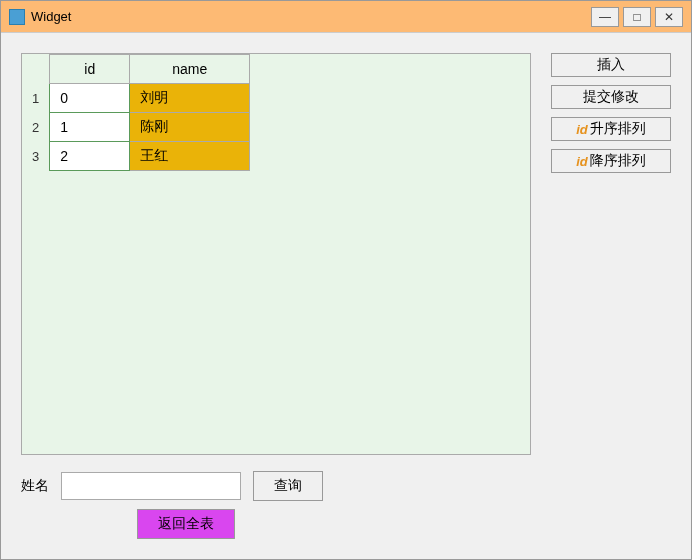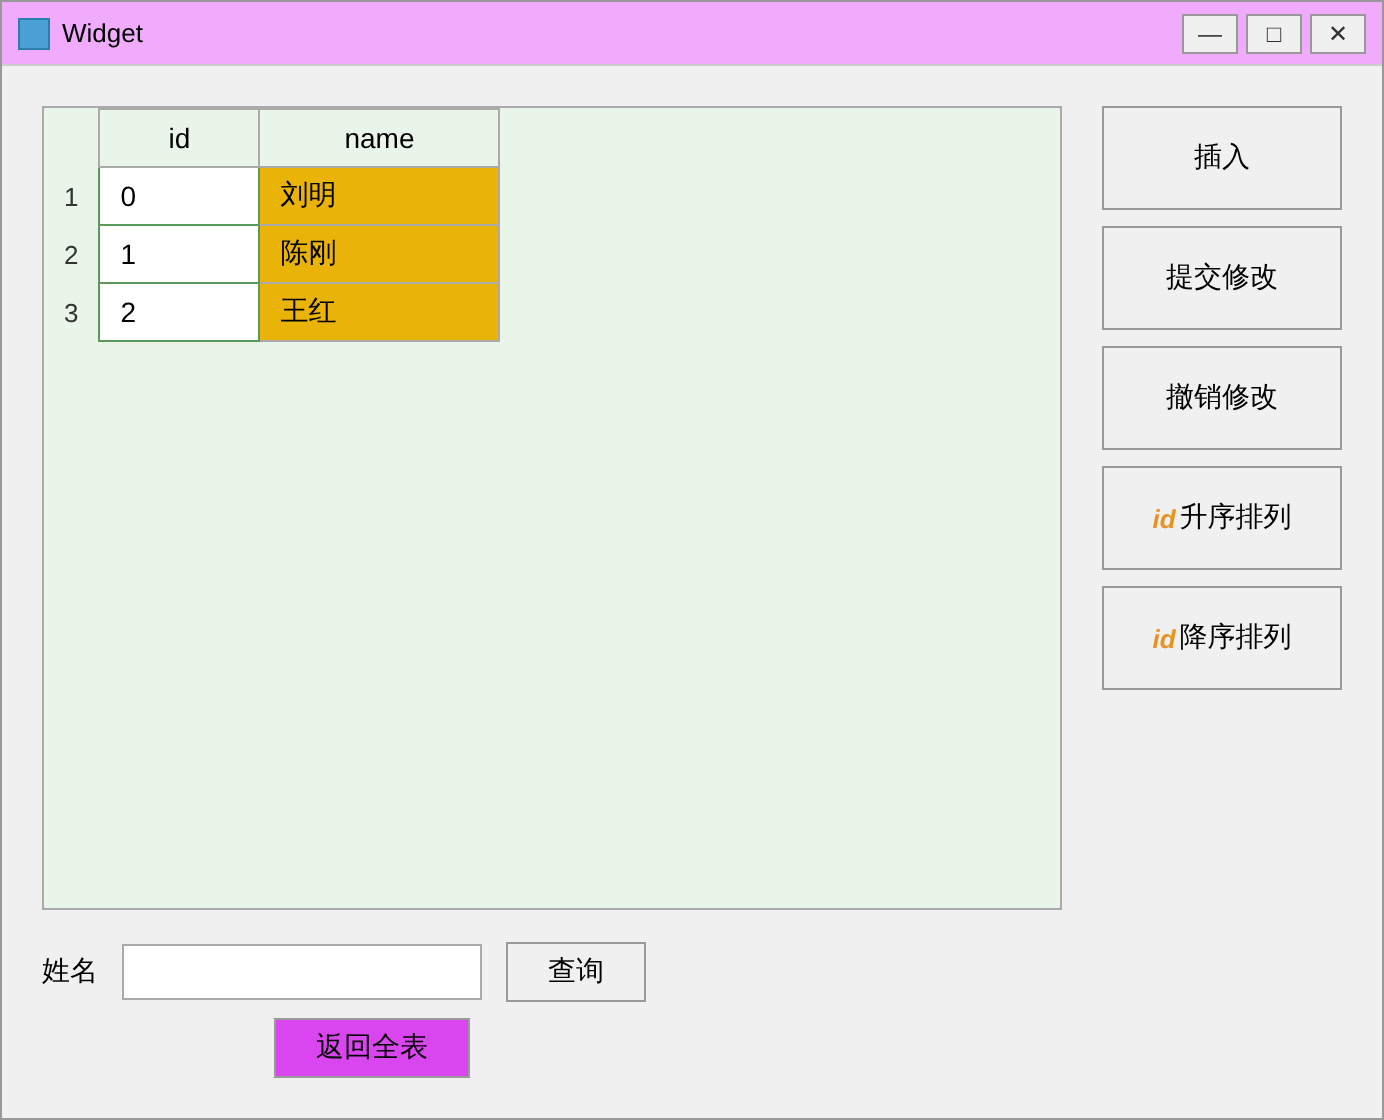--- a/index.html
+++ b/index.html
@@ -20,21 +20,21 @@
     .window {
       width: 692px;
       height: 560px;
       background: #f0f0f0;
       border: 1px solid #999;
       display: flex;
       flex-direction: column;
     }
 
     .title-bar {
-      background: #f0abfc;
+      background: #fdba74;
       height: 32px;
       display: flex;
       align-items: center;
       padding: 0 8px;
       border-bottom: 1px solid #ccc;
       flex-shrink: 0;
     }
 
     .title-bar-icon {
       width: 16px;
@@ -192,21 +192,21 @@
 
     .right-panel {
       width: 120px;
       display: flex;
       flex-direction: column;
       gap: 8px;
       padding-top: 0;
     }
 
     .action-btn {
-      height: 52px;
+      height: 24px;
       background: #f0f0f0;
       border: 1px solid #999;
       cursor: pointer;
       font-size: 14px;
       font-family: 'Microsoft YaHei', SimSun, sans-serif;
       color: #000;
       display: flex;
       align-items: center;
       justify-content: center;
       gap: 2px;
@@ -283,23 +283,20 @@
     </div>
 
     <div class="right-panel">
       <button class="action-btn">
         <span>插入</span>
       </button>
       <button class="action-btn">
         <span>提交修改</span>
       </button>
       <button class="action-btn">
-        <span>撤销修改</span>
-      </button>
-      <button class="action-btn">
         <span class="id-icon">id</span>
         <span>升序排列</span>
       </button>
       <button class="action-btn">
         <span class="id-icon">id</span>
         <span>降序排列</span>
       </button>
     </div>
   </div>
 </div>

